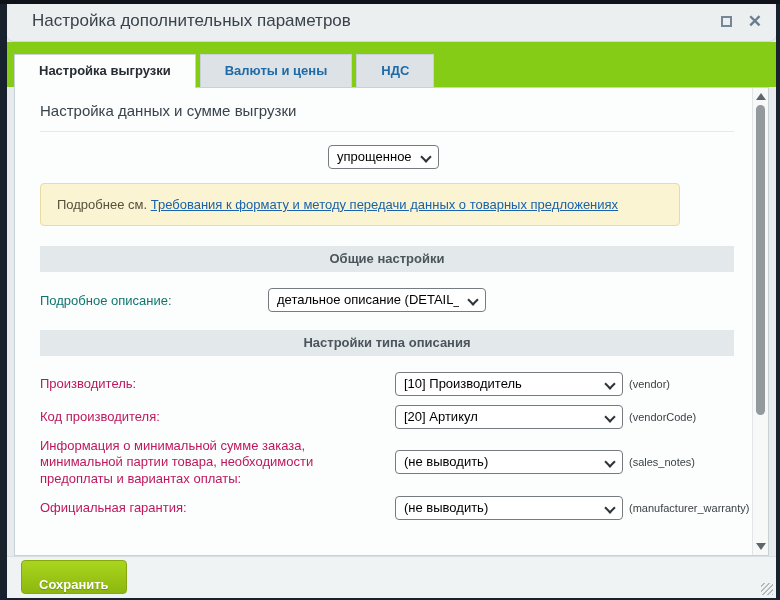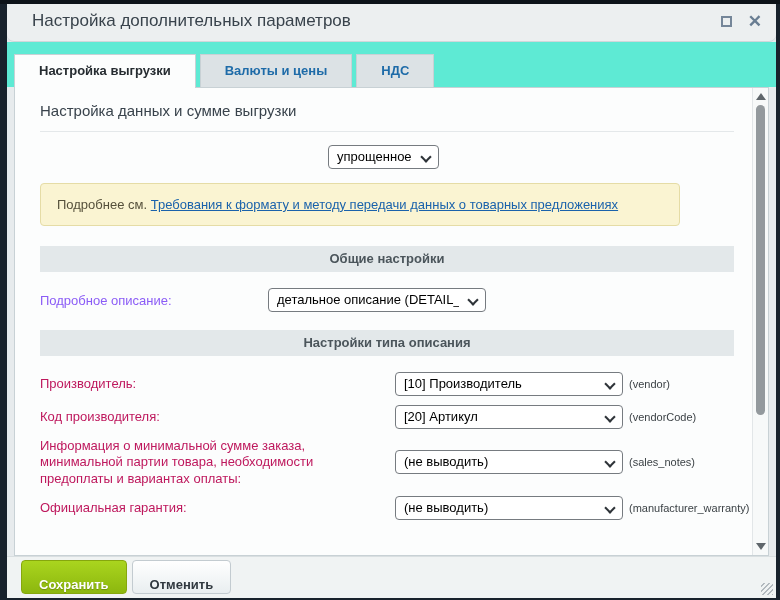--- a/index.html
+++ b/index.html
@@ -22,21 +22,21 @@
   .titlebar .title { font-size:17px; color:#39434c; flex:1 1 auto; }
   .win-btns { display:flex; align-items:center; gap:16px; }
   .btn-max {
     width:11px; height:11px; border:2px solid #758699; display:inline-block; cursor:pointer;
   }
   .btn-close {
     font-size:17px; font-weight:bold; color:#697d92; line-height:1; cursor:pointer;
   }
   
   .tabstrip {
-    flex:0 0 auto; height:45px; background:#5eead4; padding:13px 16px 0 7px;
+    flex:0 0 auto; height:45px; background:#84cc16; padding:13px 16px 0 7px;
     display:flex; align-items:flex-end; position:relative; z-index:2;
   }
   .tab {
     font-size:13px; font-weight:bold; padding:8px 24px 9px 24px;
     border:1px solid #c8d1d5; border-bottom:none; margin-right:4px;
     color:#1e6ba8; background:#dce2e5; cursor:pointer; white-space:nowrap;
   }
   .tab.active {
     background:#fcfdfd; color:#262c31; position:relative; margin-bottom:-1px;
     padding-bottom:10px; cursor:default;
@@ -69,21 +69,21 @@
   }
   
   .note {
     background:#faf4d2; border:1px solid #e5dca6; border-radius:4px;
     margin:2px 0 20px 7px; padding:13px 16px; font-size:13px; color:#55503b;
     max-width:640px;
   }
   .note a { color:#1a62ab; text-decoration:underline; cursor:pointer; }
   
   .row-general { display:flex; align-items:center; margin:16px 0 18px 7px; }
-  .row-general .lbl { flex:0 0 228px; font-size:13px; color:#8b5cf6; }
+  .row-general .lbl { flex:0 0 228px; font-size:13px; color:#0f766e; }
   .row-general select { width:218px; }
   
   .desc-rows { margin:16px 0 0 7px; }
   .drow { display:flex; align-items:center; margin-bottom:9px; }
   .drow .lbl { flex:0 0 355px; font-size:13px; color:#be185d; line-height:1.25; padding-right:14px; }
   .drow select { width:228px; }
   .drow .hint { font-size:11px; color:#3c4246; margin-left:6px; white-space:nowrap; }
   
   .scrollbar {
     position:absolute; top:0; right:0; width:16px; height:100%;
@@ -224,17 +224,16 @@
 
     <div class="scrollbar">
       <span class="sb-arrow-up"></span>
       <span class="sb-thumb"></span>
       <span class="sb-arrow-down"></span>
     </div>
   </div>
 
   <div class="footer">
     <button class="btn btn-save">Сохранить</button>
-    <button class="btn btn-cancel">Отменить</button>
     <span class="resize-grip"></span>
   </div>
 
 </div>
 
 </body></html>

